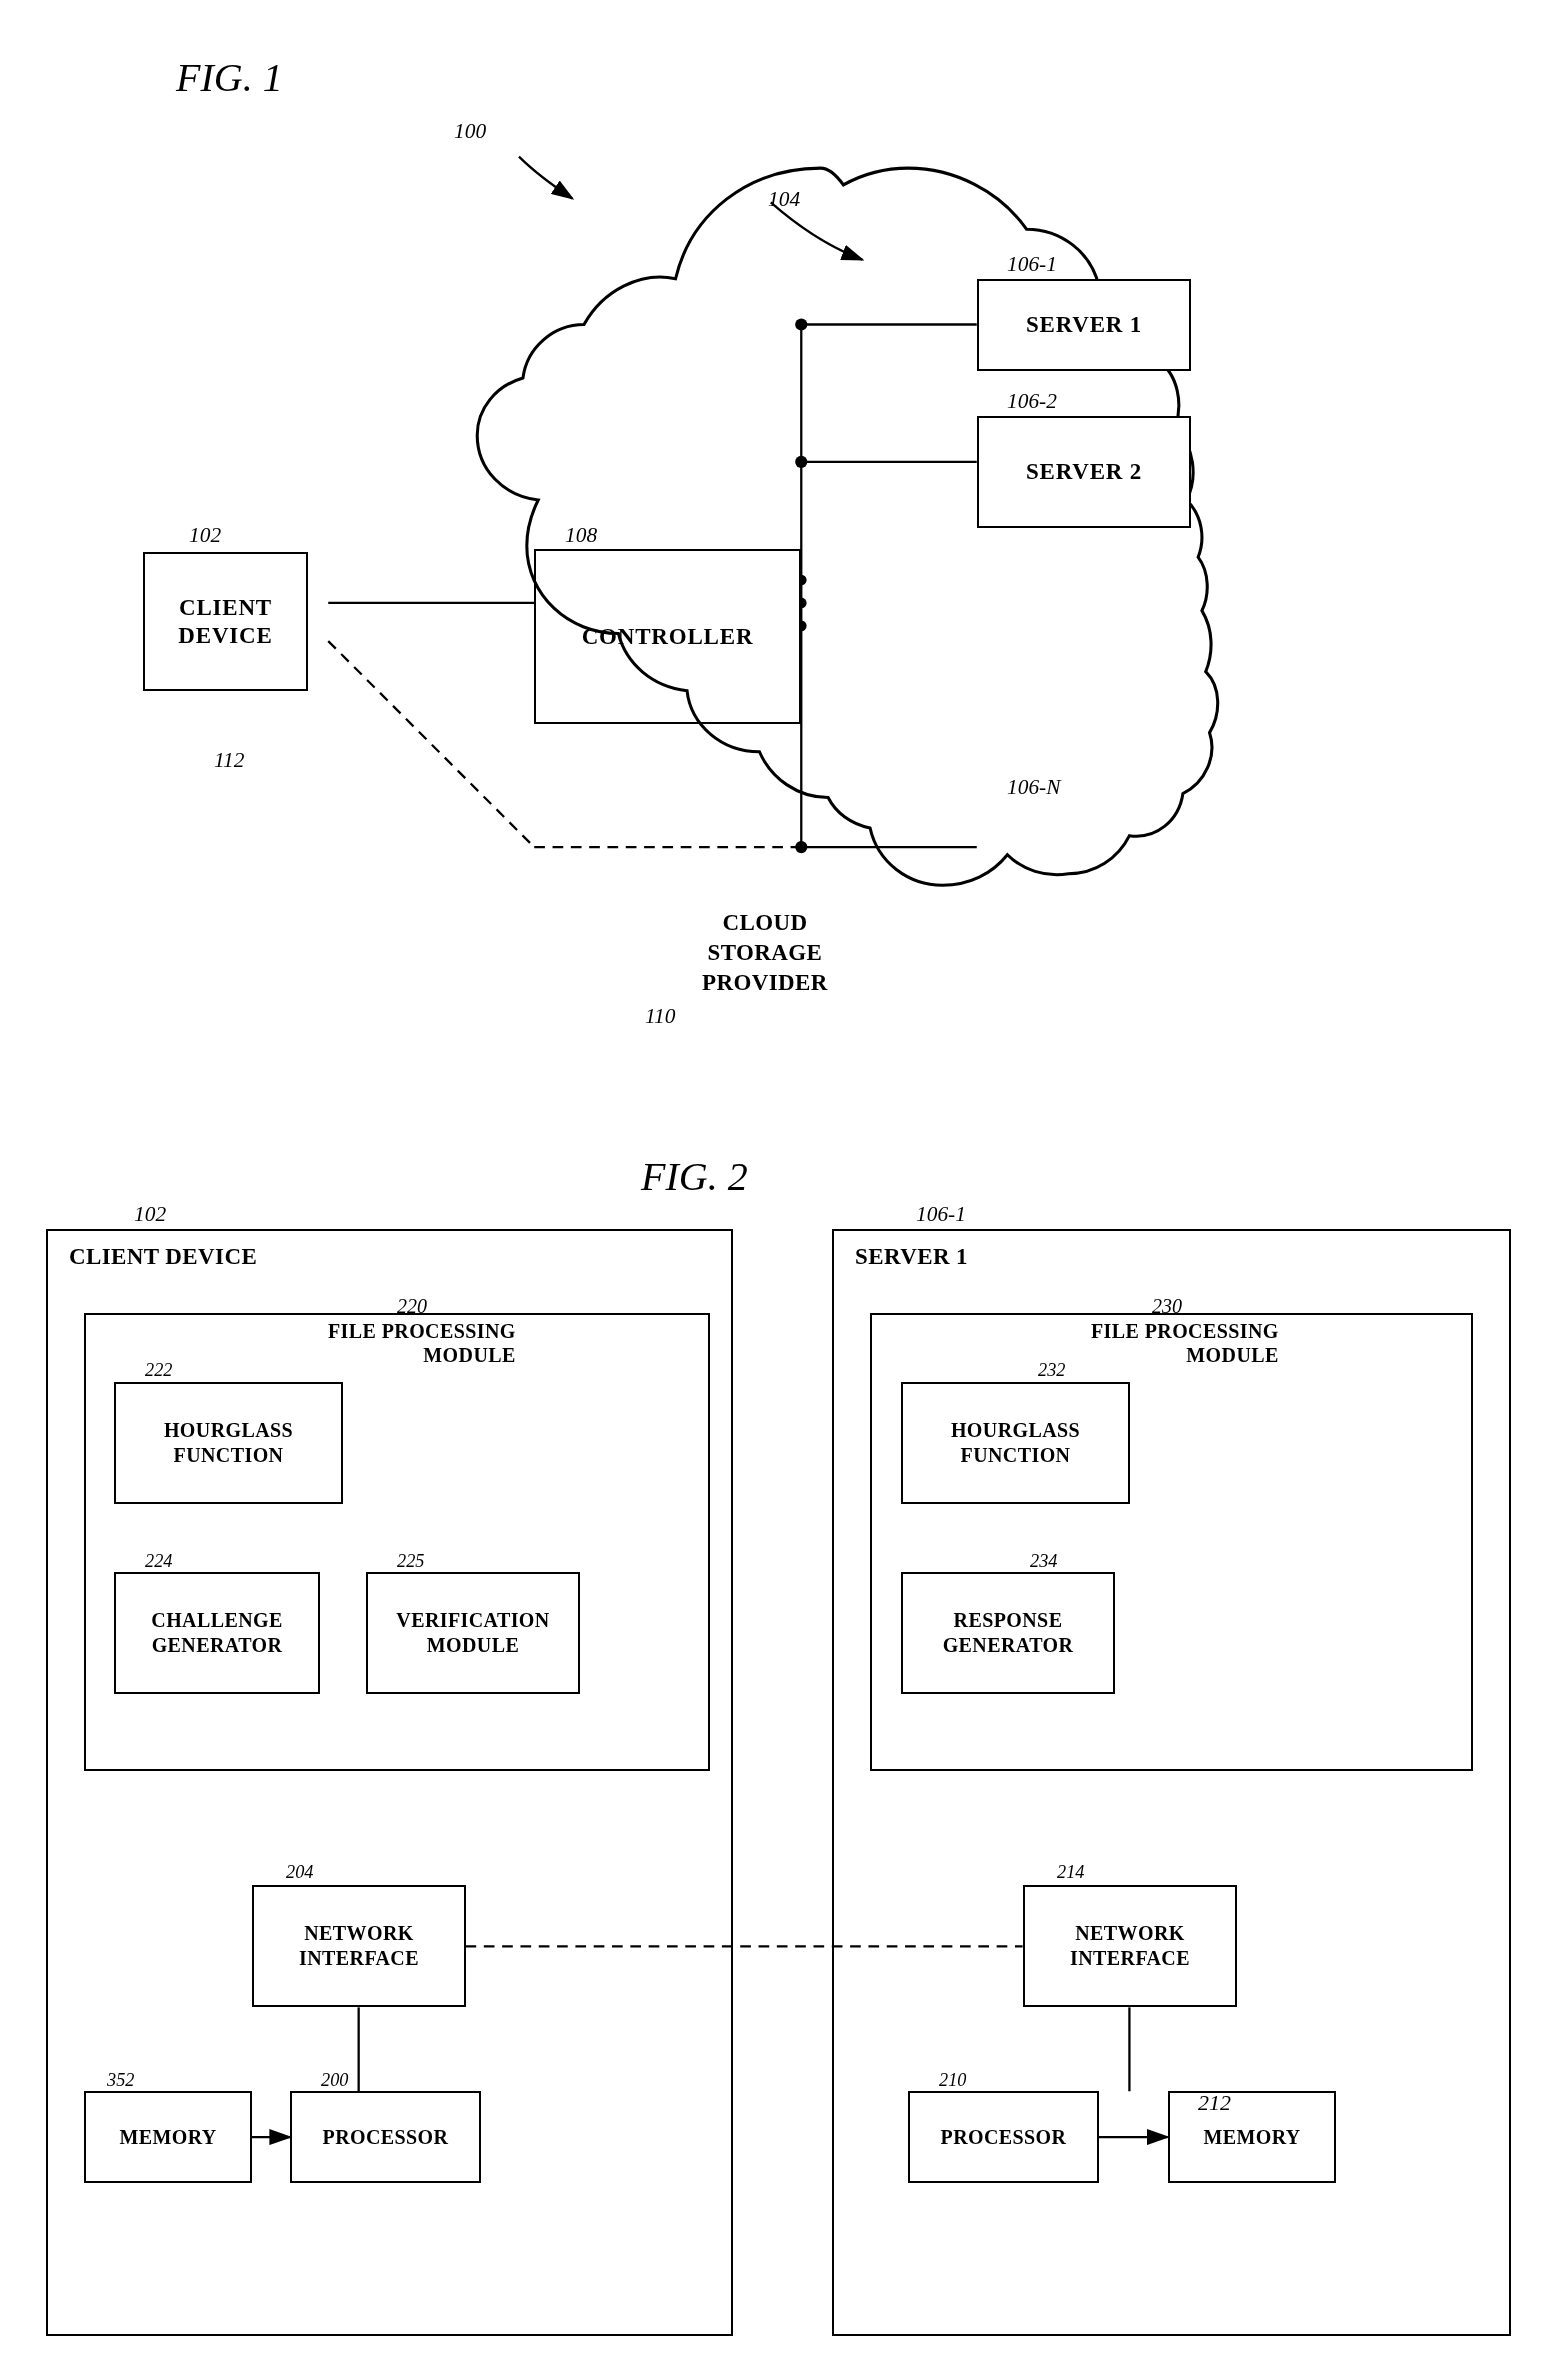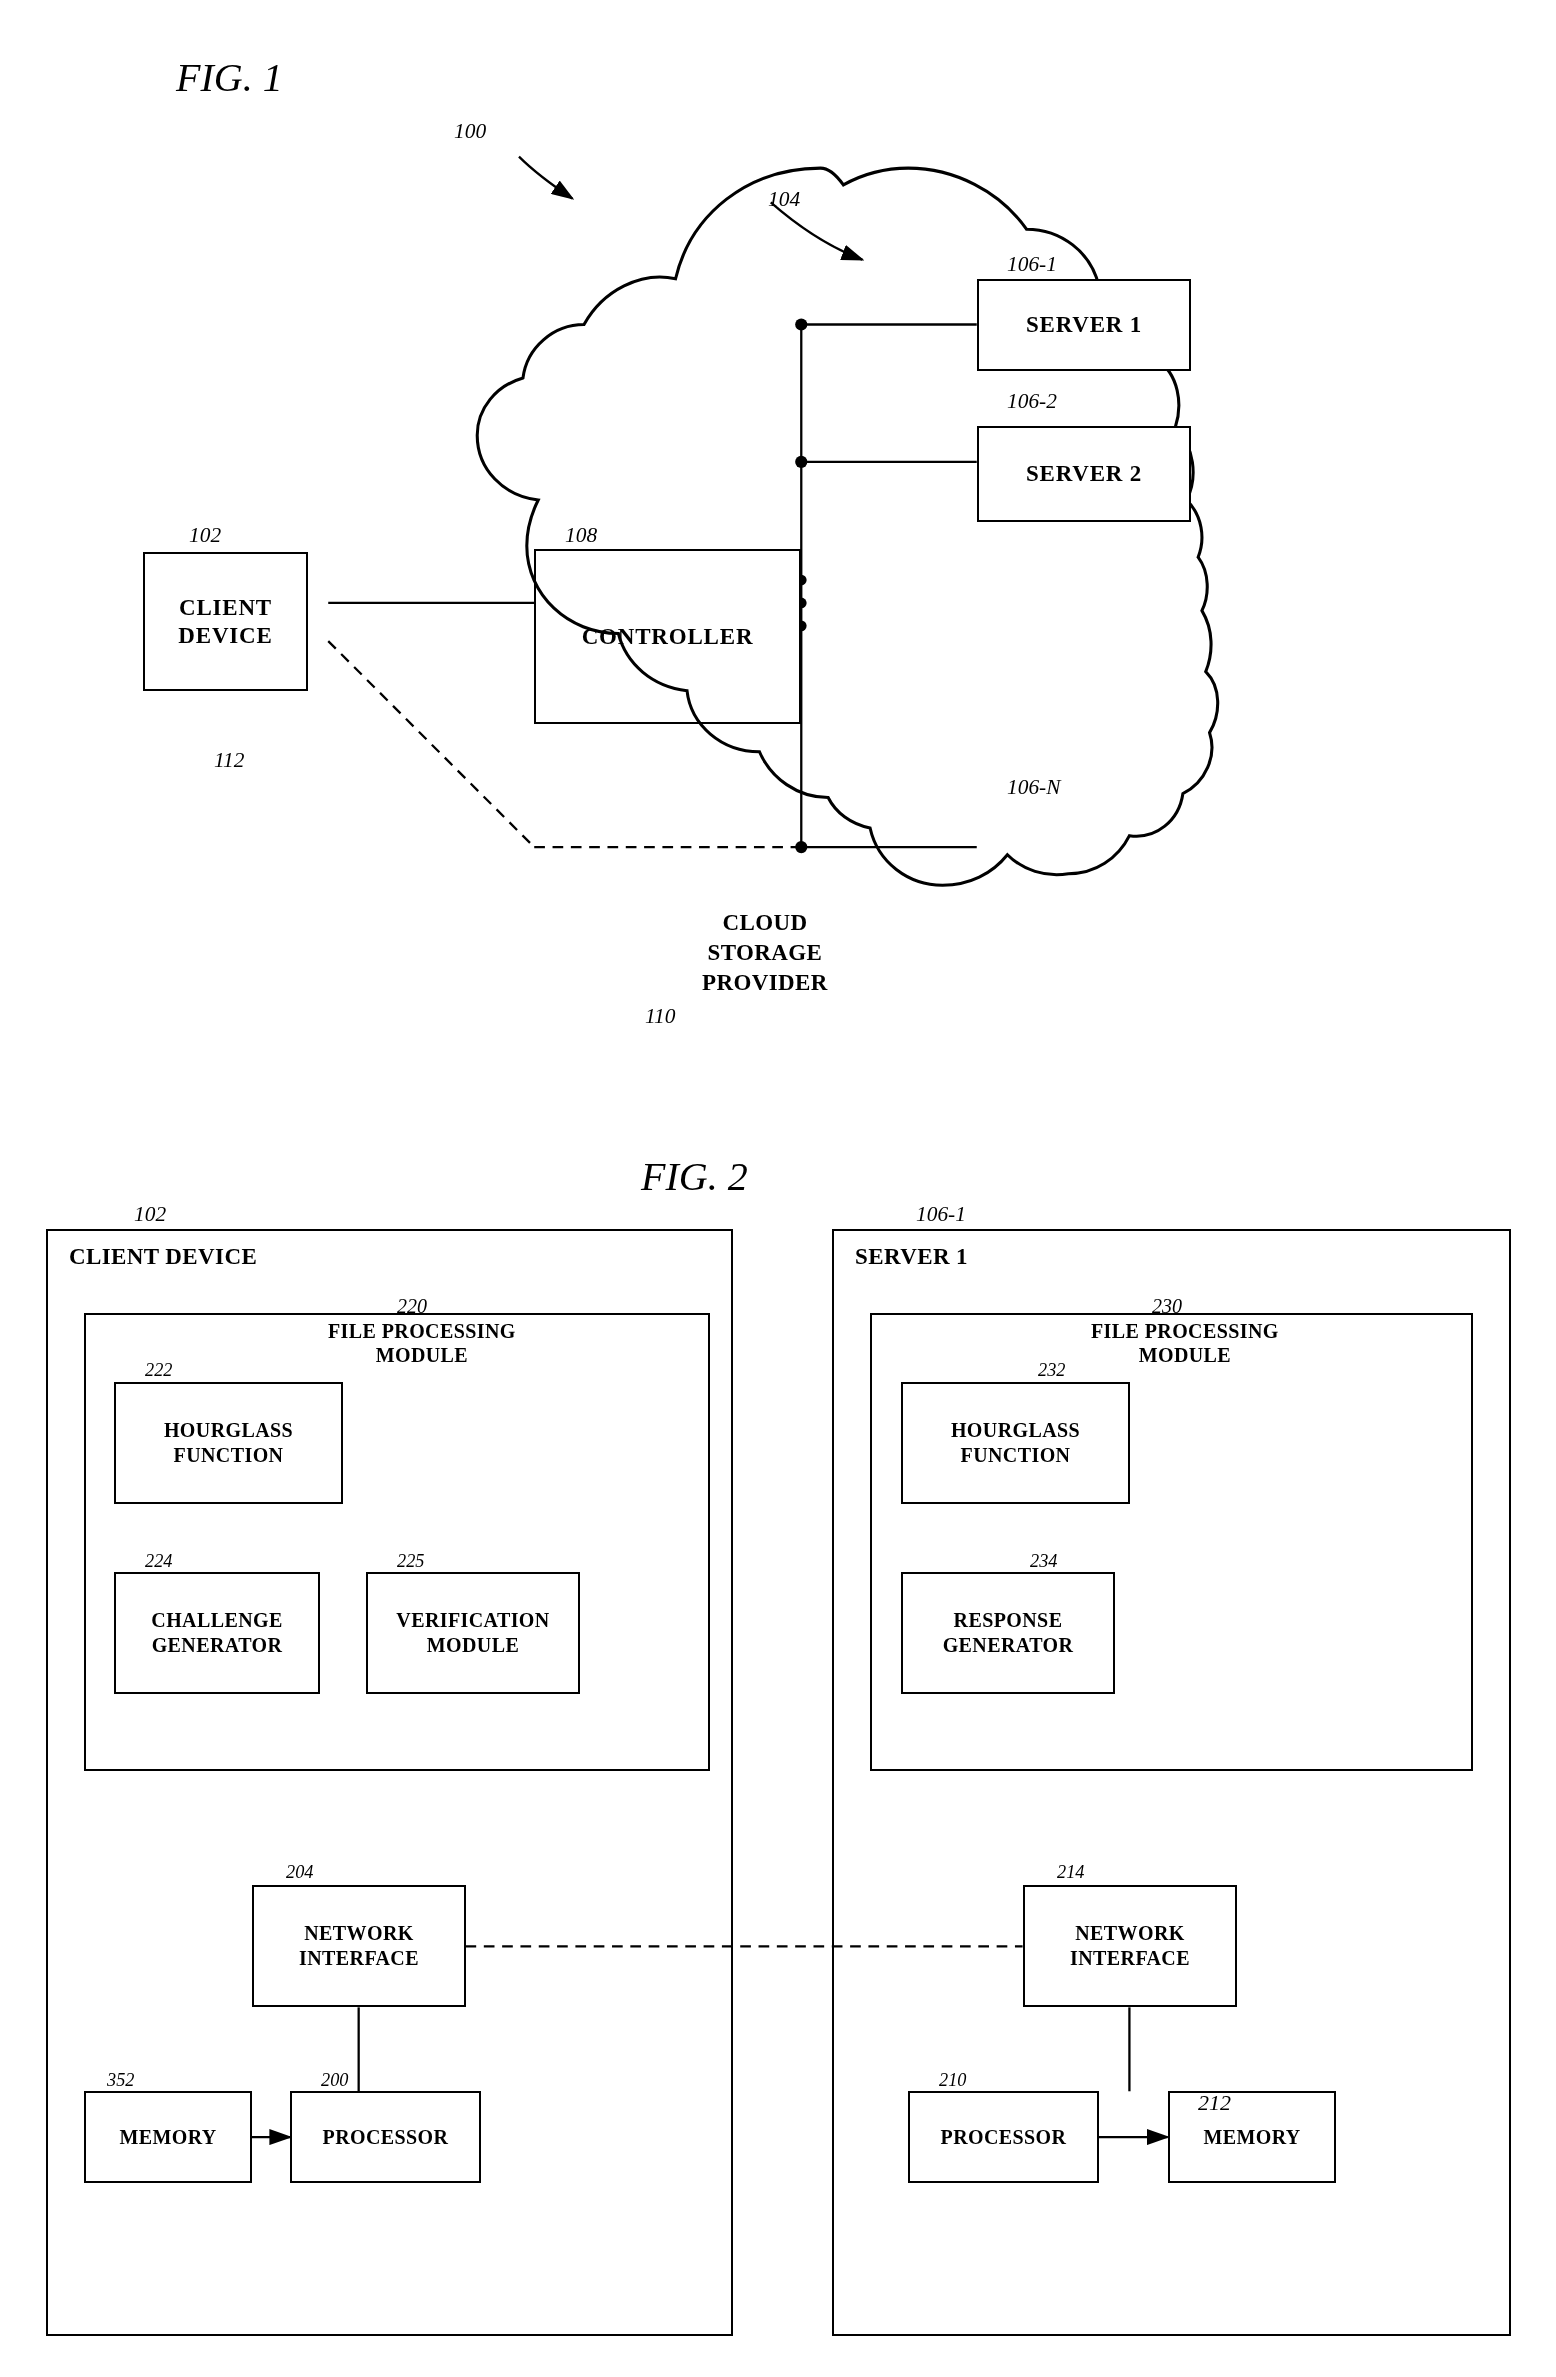--- a/index.html
+++ b/index.html
@@ -104,21 +104,21 @@
       font-weight: bold;
       letter-spacing: 0.4px;
       line-height: 1.25;
     }
 
     .module-label {
       position: absolute;
       font-size: 20px;
       font-weight: bold;
       letter-spacing: 0.4px;
-      text-align: center;
+      text-align: right;
       line-height: 1.2;
     }
 
     .fig2-lines {
       position: absolute;
       top: 0; left: 0;
       width: 100%; height: 100%;
       pointer-events: none;
     }
   </style>
@@ -218,21 +218,21 @@
   </svg>
 
   <div class="ref" style="left:740px; top:141px;margin-left:28px;">104</div>
 
   <div class="box" style="left:977px; top:233px; width:214px; height:92px;">
     <span>SERVER 1</span>
   </div>
 
   <div class="ref" style="left:1007px; top:206px;">106-1</div>
 
-  <div class="box" style="left:977px; top:380px; width:214px; height:96px;">
+  <div class="box" style="left:977px; top:370px; width:214px; height:112px;">
     <span>SERVER 2</span>
   </div>
 
   <div class="ref" style="left:1007px; top:343px;">106-2</div>
 
 
   <div class="ref" style="left:1007px; top:729px;">106-N</div>
 
   <div class="label-text" style="left:702px; top:862px; font-size:23px; font-weight:bold;">CLOUD<br>STORAGE<br>PROVIDER</div>
 

